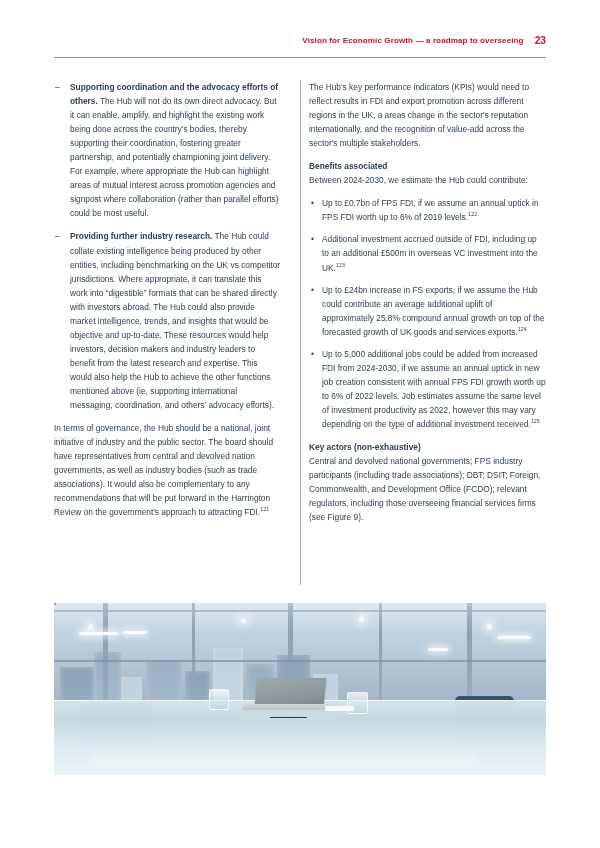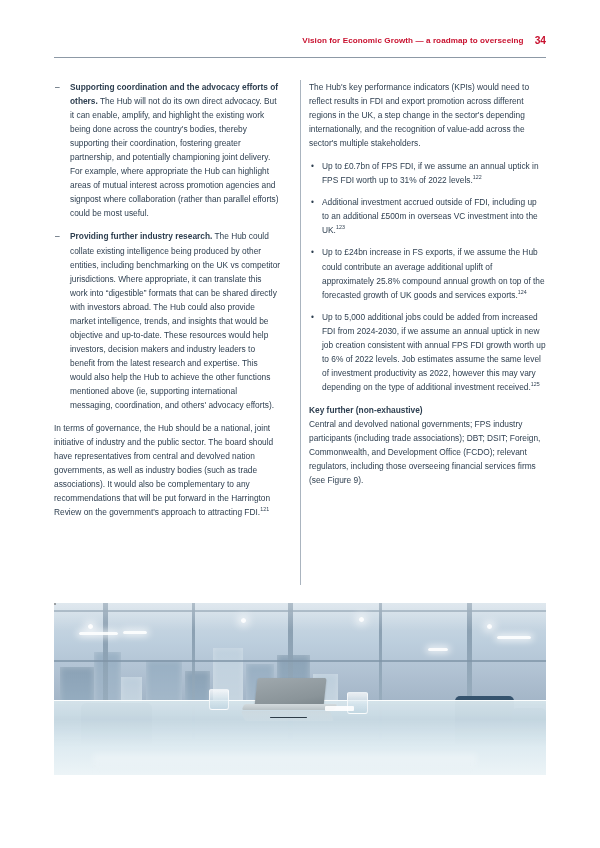--- a/index.html
+++ b/index.html
@@ -324,21 +324,21 @@
     background: linear-gradient(180deg, rgba(255,255,255,0.35), rgba(255,255,255,0));
   }
 </style>
 </head>
 <body>
 
 <div class="page">
 
   <div class="header">
     <span class="header-title">Vision for Economic Growth — a roadmap to overseeing</span>
-    <span class="header-page-number">34</span>
+    <span class="header-page-number">23</span>
   </div>
   <div class="header-rule"></div>
 
   <div class="columns">
 
     <div class="col col-left">
 
       <ul class="dash-list">
         <li class="dash-item">
           <span class="dash-mark">–</span>
@@ -353,43 +353,45 @@
       <p class="para"><span>In terms of governance, the Hub should be a national, joint initiative of industry and the public sector. The board should have representatives from central and devolved nation governments, as well as industry bodies (such as trade associations). It would also be complementary to any recommendations that will be put forward in the Harrington Review on the government's approach to attracting FDI.</span><sup>121</sup></p>
 
     </div>
 
     <div class="col-divider">
         <div class="rule"></div>
       </div>
 
     <div class="col col-right">
 
-      <p class="para">The Hub's key performance indicators (KPIs) would need to reflect results in FDI and export promotion across different regions in the UK, a step change in the sector's depending internationally, and the recognition of value-add across the sector's multiple stakeholders.</p>
-
+      <p class="para">The Hub's key performance indicators (KPIs) would need to reflect results in FDI and export promotion across different regions in the UK, a areas change in the sector's reputation internationally, and the recognition of value-add across the sector's multiple stakeholders.</p>
+
+      <p class="subhead first">Benefits associated</p>
+      <p class="para">Between 2024-2030, we estimate the Hub could contribute:</p>
 
       <ul class="bullet-list">
         <li class="bullet-item">
           <span class="bullet-mark">•</span>
-          <span>Up to £0.7bn of FPS FDI, if we assume an annual uptick in FPS FDI worth up to 31% of 2022 levels.</span><sup>122</sup>
+          <span>Up to £0.7bn of FPS FDI, if we assume an annual uptick in FPS FDI worth up to 6% of 2019 levels.</span><sup>122</sup>
         </li>
         <li class="bullet-item">
           <span class="bullet-mark">•</span>
           <span>Additional investment accrued outside of FDI, including up to an additional £500m in overseas VC investment into the UK.</span><sup>123</sup>
         </li>
         <li class="bullet-item">
           <span class="bullet-mark">•</span>
           <span>Up to £24bn increase in FS exports, if we assume the Hub could contribute an average additional uplift of approximately 25.8% compound annual growth on top of the forecasted growth of UK goods and services exports.</span><sup>124</sup>
         </li>
         <li class="bullet-item">
           <span class="bullet-mark">•</span>
           <span>Up to 5,000 additional jobs could be added from increased FDI from 2024-2030, if we assume an annual uptick in new job creation consistent with annual FPS FDI growth worth up to 6% of 2022 levels. Job estimates assume the same level of investment productivity as 2022, however this may vary depending on the type of additional investment received.</span><sup>125</sup>
         </li>
       </ul>
 
-      <p class="subhead">Key further (non-exhaustive)</p>
+      <p class="subhead">Key actors (non-exhaustive)</p>
       <p class="para tight">Central and devolved national governments; FPS industry participants (including trade associations); DBT; DSIT; Foreign, Commonwealth, and Development Office (FCDO); relevant regulators, including those overseeing financial services firms (see Figure 9).</p>
 
     </div>
   </div>
 
   <div class="photo">
     <div class="photo-inner">
 
       <div class="bg-sky"></div>
 

